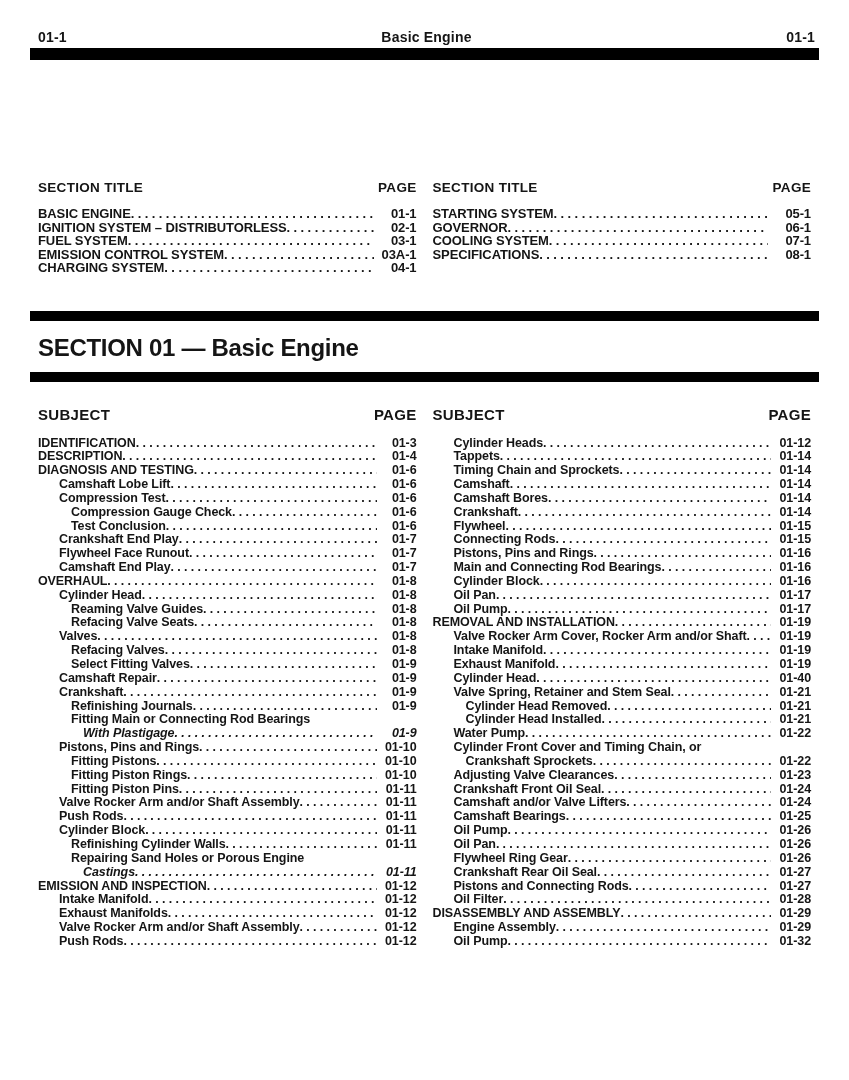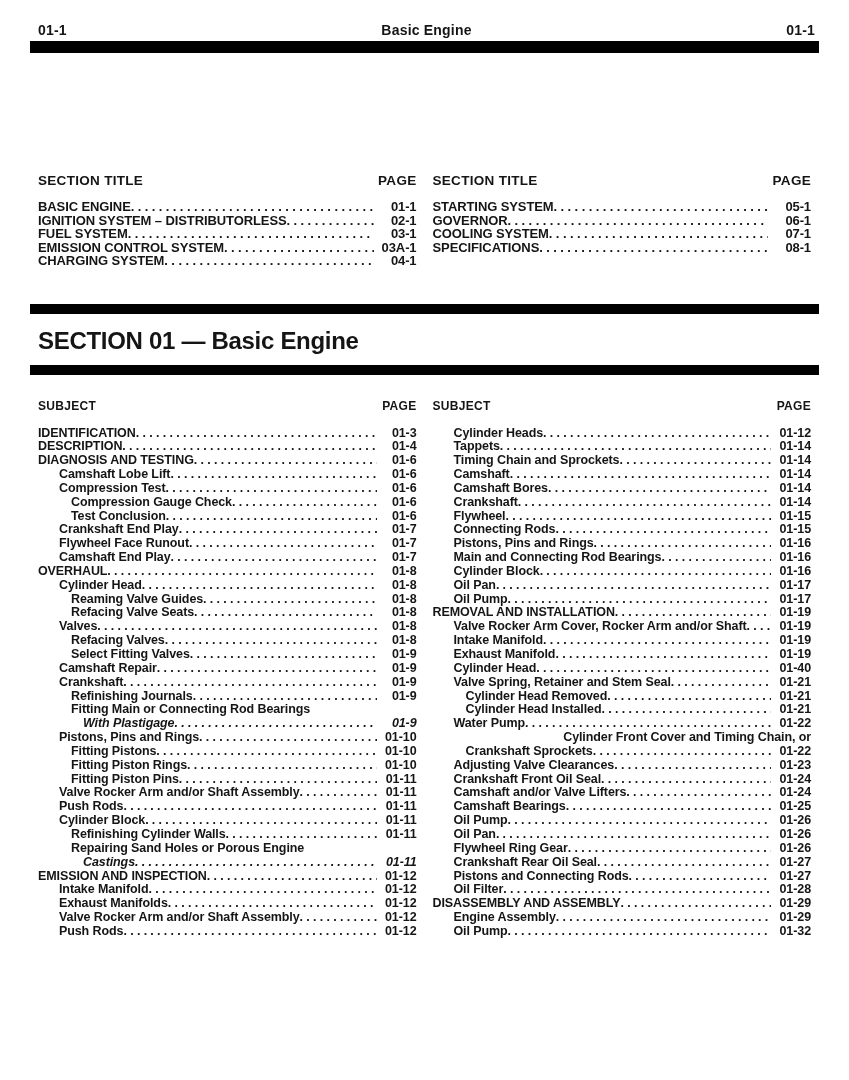--- a/index.html
+++ b/index.html
@@ -4,21 +4,21 @@
 <style>
   html, body { margin: 0; padding: 0; }
   body {
     width: 849px; height: 1080px;
     background: #ffffff;
     color: #151515;
     font-family: "Liberation Sans", sans-serif;
     font-weight: 700;
     overflow: hidden;
   }
-  .page { box-sizing: border-box; width: 849px; height: 820px; padding: 22px 30px 0; }
+  .page { box-sizing: border-box; width: 849px; height: 820px; padding: 29px 30px 0; }
 
   
   .run-head {
     display: flex; align-items: baseline;
     font-size: 14px; letter-spacing: 0.2px;
     padding: 0 4px 0 8px; margin-bottom: 3px;
   }
   .run-head .lft { flex: 1; text-align: left; }
   .run-head .ctr { flex: 0 auto; text-align: center; }
   .run-head .rgt { flex: 1; text-align: right; }
@@ -40,32 +40,32 @@
   .sec-head-block { margin-top: 36px; }
   .sec-heading {
     font-size: 24px; line-height: 38px; letter-spacing: -0.3px;
     padding: 8px 8px 5px;
   }
 
   
   .subject-block { margin-top: 24px; }
   .subj-head {
     display: flex; justify-content: space-between; align-items: baseline;
-    font-size: 12px; letter-spacing: 0.3px; margin-bottom: 14px;
+    font-size: 15px; letter-spacing: 0.3px; margin-bottom: 14px;
   }
   .subj-list .toc-row { font-size: 12.5px; line-height: 13.85px; }
 
   
   .toc-row { display: flex; align-items: baseline; letter-spacing: -0.1px; }
   .toc-label { white-space: nowrap; }
   .toc-dots { flex: 1; min-width: 6px; overflow: hidden; white-space: nowrap; }
   .toc-page { white-space: nowrap; text-align: right; min-width: 37px; padding-left: 3px; }
   .index-list .toc-page { min-width: 40px; }
   .indent-0 { padding-left: 0; }
-  .indent-1 { padding-left: 21px; justify-content: flex-end; }
+  .indent-1 { padding-left: 21px; }
   .indent-2 { padding-left: 33px; }
   .indent-3 { padding-left: 45px; font-style: italic; }
 </style>
 </head>
 <body>
 
 <div class="page">
 
   <div class="run-head">
     <span class="lft">01-1</span>

